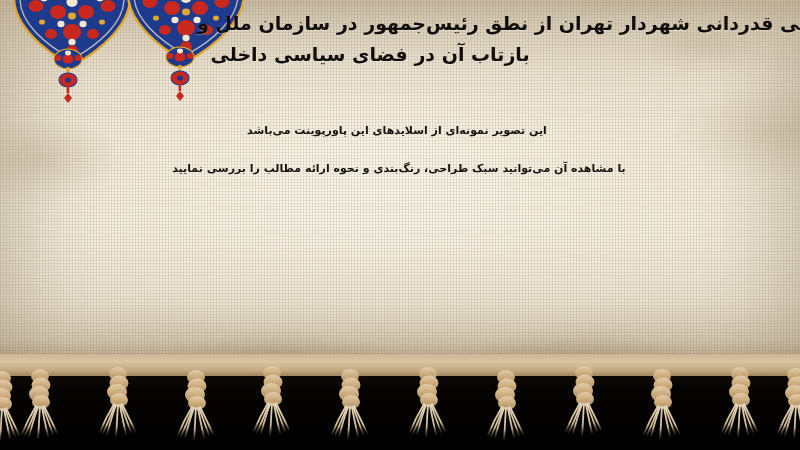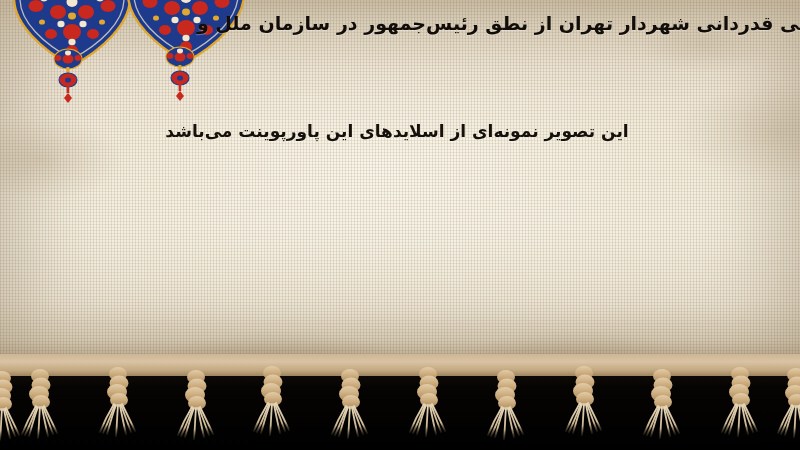--- a/index.html
+++ b/index.html
@@ -118,21 +118,21 @@
   .body-block {
     position: absolute;
     top: 112px;
     left: 0;
     width: 800px;
     direction: rtl;
     color: #16100a;
     text-align: center;
   }
   .body-line {
-    font-size: 17px;
+    font-size: 11px;
     font-weight: 700;
     line-height: 38px;
     white-space: nowrap;
     text-shadow: 0 1px 0 rgba(255,255,255,0.28);
   }
   .body-line.b1 { padding-right: 6px; }
   .body-line.b2 { padding-right: 2px; }
   .body-line.b3 { padding-right: 0px; }
 </style>
 </head>
@@ -217,24 +217,26 @@
     <ellipse cx="20" cy="5" rx="3" ry="2.4" fill="#f3e8cf"></ellipse>
     <rect x="18.4" y="19" width="3" height="9" fill="#e0a82e"></rect>
     <ellipse cx="20" cy="32" rx="9" ry="7" fill="#c8281e" stroke="#1e3a8c" stroke-width="1.1"></ellipse>
     <ellipse cx="20" cy="32" rx="3" ry="2.6" fill="#1e3a8c"></ellipse>
     <rect x="18.6" y="38" width="2.6" height="7" fill="#c8281e"></rect>
     <path d="M20 45 L24 50 L20 55 L16 50 Z" fill="#c8281e"></path>
   </svg>
 
   <div class="title-block">
     <div class="title-line l1">سی قدردانی شهردار تهران از نطق رئیس‌جمهور در سازمان ملل و</div>
+    <div class="title-line l2">بازتاب آن در فضای سیاسی داخلی</div>
   </div>
 
   <div class="body-block">
     <div class="body-line b1">این تصویر نمونه‌ای از اسلایدهای این پاورپوینت می‌باشد</div>
+    <div class="body-line b2">با مشاهده آن می‌توانید سبک طراحی، رنگ‌بندی و نحوه ارائه مطالب را بررسی نمایید</div>
   </div>
 
   <div class="black-band"></div>
   <div class="fringe-row">
     <div class="fringe-band"></div>
     <svg style="position:absolute; left:0; top:6px;" width="800" height="90" viewBox="0 0 800 90" preserveAspectRatio="none">
       <defs>
         <linearGradient id="knotG" x1="0" y1="0" x2="0" y2="1">
           <stop offset="0%" stop-color="#e2cca9"></stop>
           <stop offset="48%" stop-color="#cdad7e"></stop>

